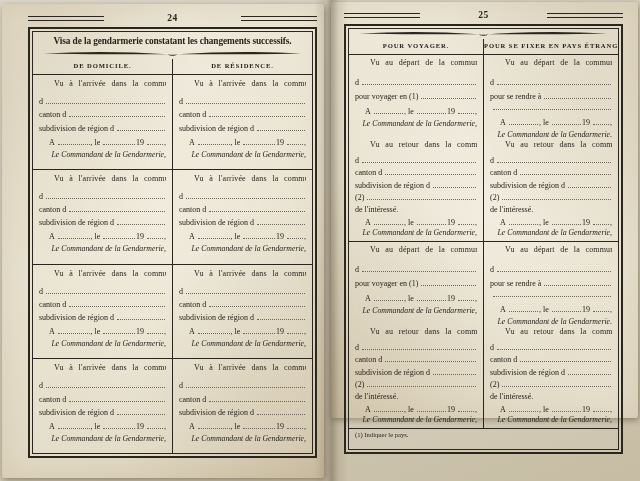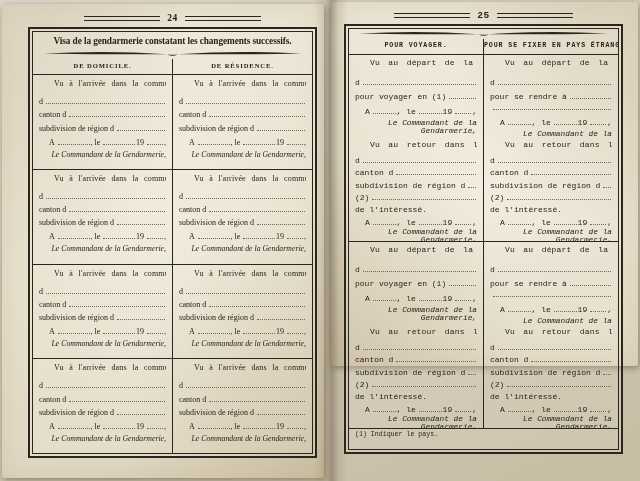--- a/index.html
+++ b/index.html
@@ -18,35 +18,34 @@
   }
   .page-left {
     left:2px; top:4px; width:322px; height:474px;
     background:
       radial-gradient(ellipse at 12% 6%, rgba(150,122,80,.15), transparent 38%),
       radial-gradient(ellipse at 95% 98%, rgba(150,122,80,.22), transparent 42%),
       radial-gradient(ellipse at 50% 45%, rgba(255,255,248,.28), transparent 62%),
       linear-gradient(165deg,#ece6d6 0%,#e7e0cd 55%,#ded5bf 100%);
   }
   .page-right {
-    left:331px; top:2px; width:307px; height:364px;
+    left:331px; top:2px; width:307px; height:416px;
     background:
       radial-gradient(ellipse at 88% 8%, rgba(150,122,80,.16), transparent 40%),
       radial-gradient(ellipse at 8% 95%, rgba(150,122,80,.20), transparent 40%),
       radial-gradient(ellipse at 50% 50%, rgba(255,255,248,.30), transparent 60%),
       linear-gradient(195deg,#ece6d6 0%,#e8e1cf 55%,#ded5bf 100%);
-    font-family: Liberation Mono, monospace;
   }
   .crease {
     position:absolute; left:314px; top:0; width:34px; height:481px; z-index:5; pointer-events:none;
     background:linear-gradient(90deg, rgba(90,72,45,0) 0%, rgba(90,72,45,.18) 38%,
       rgba(55,42,22,.32) 52%, rgba(90,72,45,.12) 72%, rgba(90,72,45,0) 100%);
   }
 
-  .pageno-band { position:absolute; display:flex; align-items:center; justify-content:center; gap:7px; }
+  .pageno-band { position:absolute; display:flex; align-items:center; justify-content:space-between; gap:7px; }
   .page-left  .pageno-band { left:26px; top:9px; width:289px; }
   .page-right .pageno-band { left:13px;  top:8px; width:279px; }
   .pageno { font-weight:bold; font-size:9.5px; letter-spacing:.5px; }
   .pn-rule { width:76px; height:5px; border-top:1.6px solid #2a261e; border-bottom:1px solid #2a261e; }
 
   .frame { position:absolute; border:2.2px solid #2a261e; padding:2px; background:rgba(255,255,250,.12); }
   .page-left  .frame { left:26px; top:23px; width:289px; height:431px; }
   .page-right .frame { left:13px; top:22px; width:279px; height:430px; }
   .frame-inner { border:1px solid #2a261e; width:100%; height:100%; display:flex; flex-direction:column; overflow:hidden; }
 

